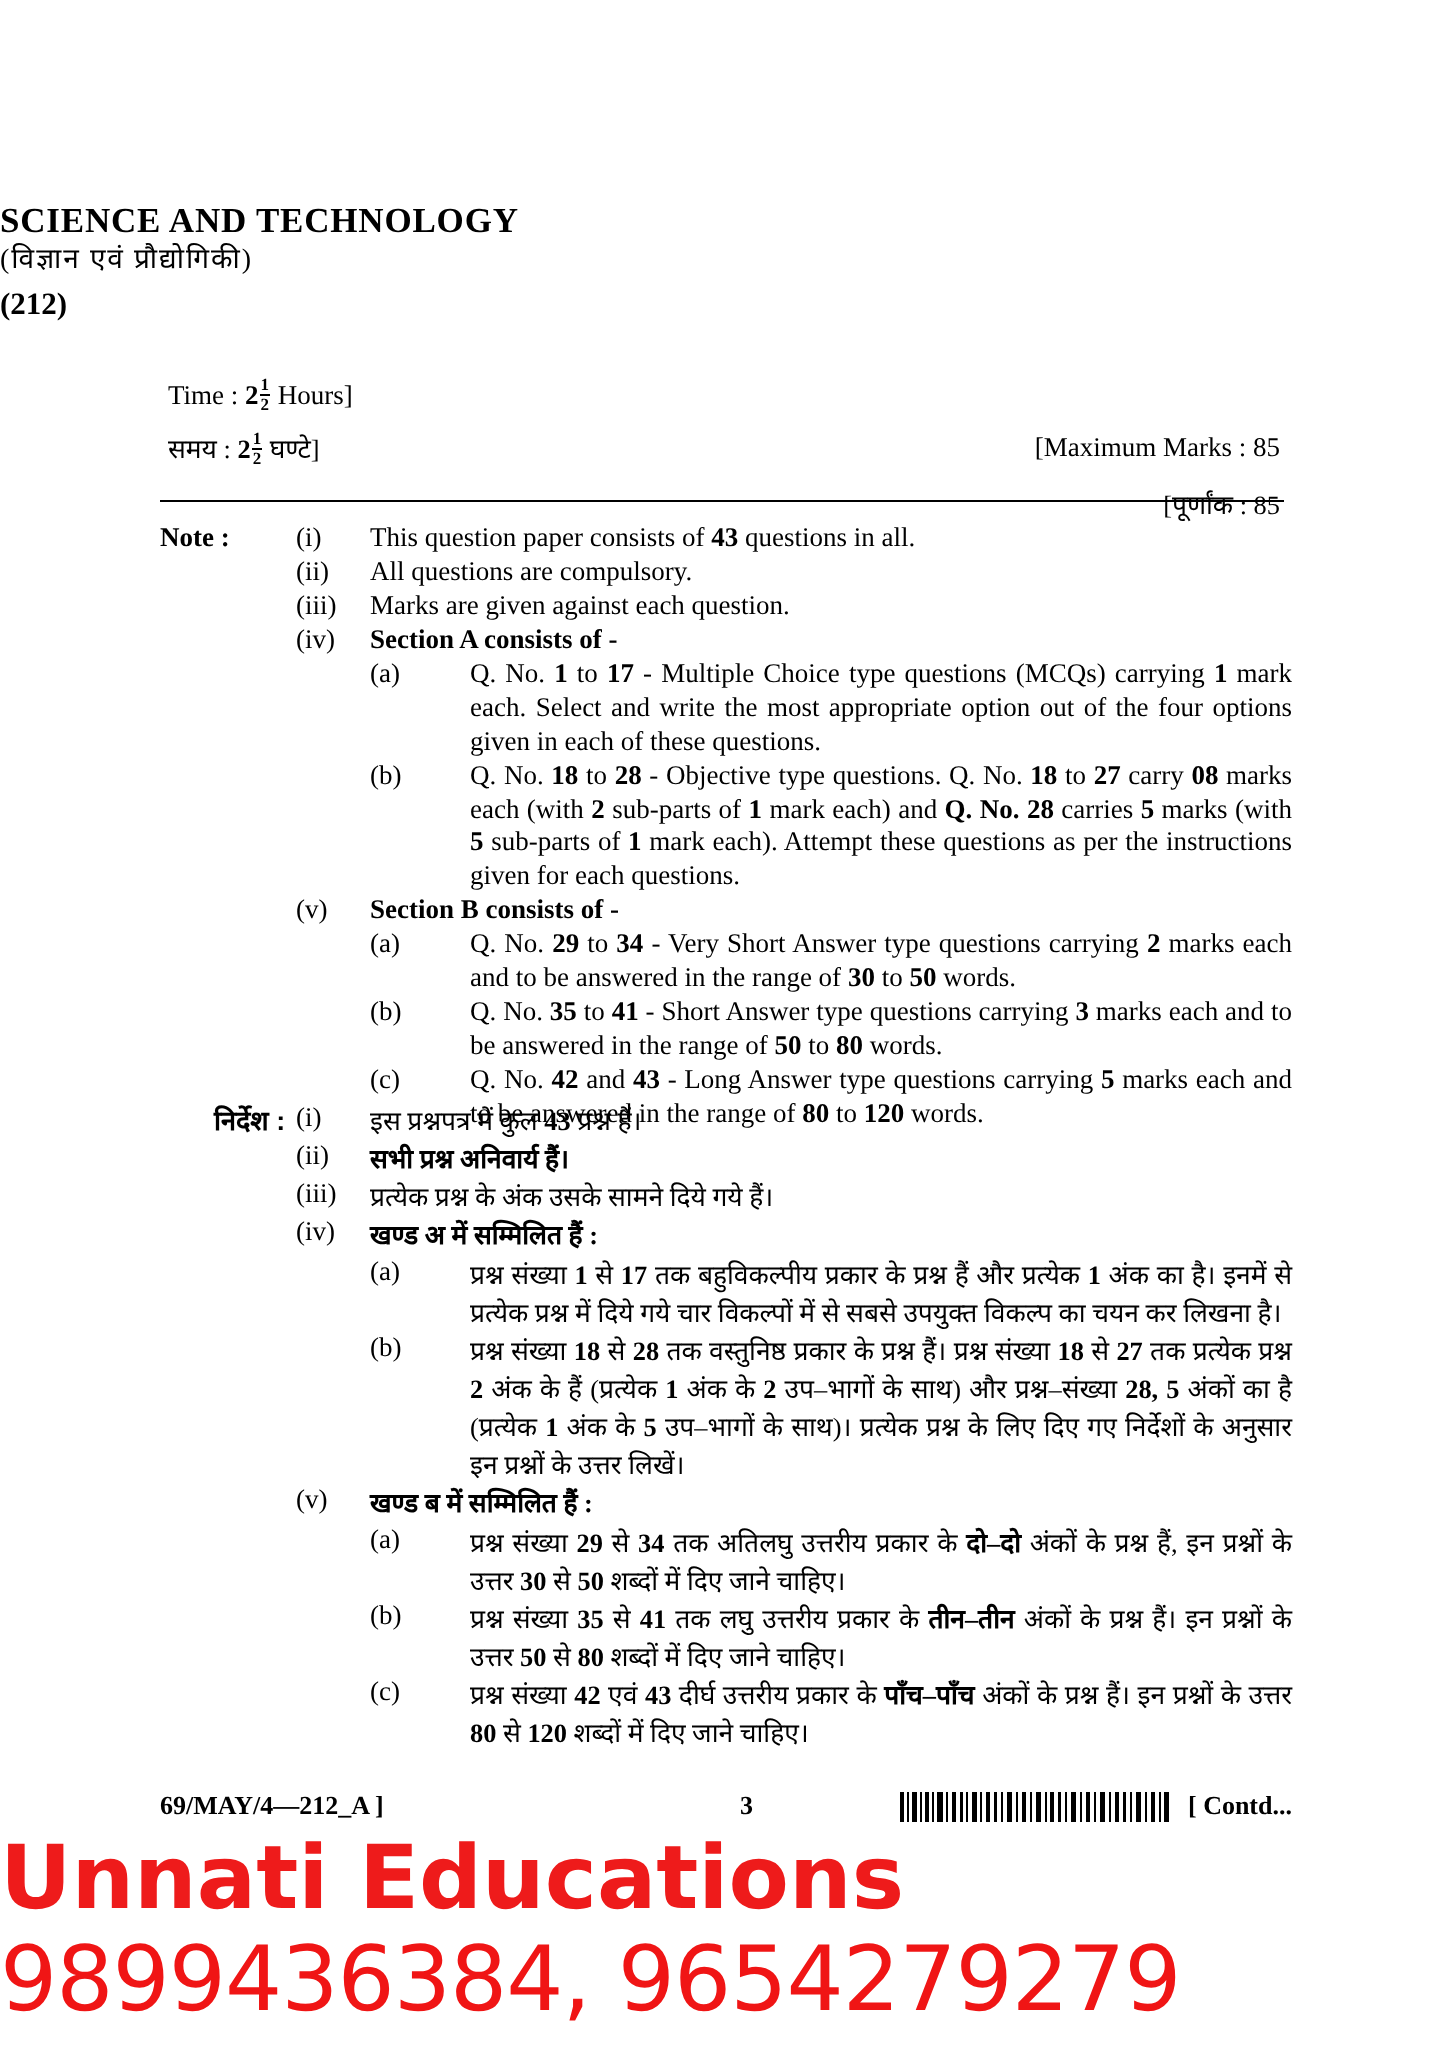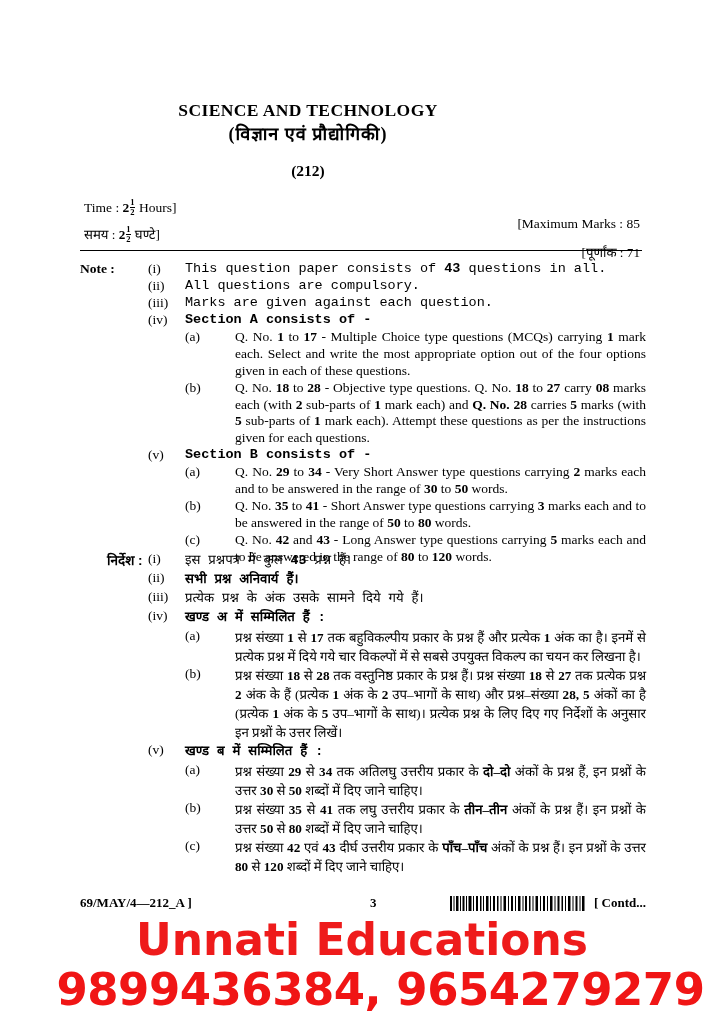--- a/index.html
+++ b/index.html
@@ -22,55 +22,54 @@
     width: 724px;
     height: 1024px;
     box-sizing: border-box;
   }
 
   
   .header {
     position: absolute;
     left: 0; top: 100px;
     width: 616px;
-    text-align: center;
   }
   .title-en {
     font-size: 17.5px;
     font-weight: bold;
     letter-spacing: 0.4px;
     line-height: 1.15;
   }
   .title-hi {
-    font-size: 18px;
-    font-weight: bold;
+    font-size: 14px;
+    font-weight: normal;
     line-height: 1.35;
     letter-spacing: 1px;
     margin-top: 2px;
   }
   .title-code {
     font-size: 15.5px;
     font-weight: bold;
-    margin-top: 16px;
+    margin-top: 3px;
   }
 
   
   .meta {
     position: absolute;
     left: 84px; top: 188px;
     width: 556px;
   }
   .meta-row {
     position: relative;
     height: 27px;
     font-size: 13.5px;
   }
   .meta-left {
     position: absolute;
-    left: 0; top: 10px;
+    left: 0; top: 0;
     white-space: nowrap;
   }
   .meta-right {
     position: absolute;
     right: 0; top: 0;
     white-space: nowrap;
     margin-top: 28px;
   }
   .meta-row.hi { font-size: 13.5px; }
   .bold { font-weight: bold; }
@@ -128,21 +127,21 @@
     font-size: 13.5px;
     text-align: left;
   }
   .item-text {
     margin-left: 37px;
     font-size: 13.5px;
     line-height: 1.255;
     text-align: justify;
     text-align-last: left;
   }
-  .item-text.nowrapline { text-align: right; font-family: Liberation Mono, monospace; }
+  .item-text.nowrapline { text-align: right; }
 
   .sub {
     position: relative;
     margin-left: 37px;
   }
   .sub-num {
     position: absolute;
     left: 0; top: 0;
     width: 32px;
     font-size: 13.5px;
@@ -197,38 +196,36 @@
     position: absolute;
     right: 0; top: 0;
     white-space: nowrap;
   }
 
   
   .brand {
     position: absolute;
     left: 0; top: 918px;
     width: 724px;
-    text-align: center;
     font-family: "DejaVu Sans", "Liberation Sans", sans-serif;
   }
   .brand-name {
     font-size: 44px;
     font-weight: bold;
     color: #ee1b1b;
     line-height: 1.0;
     letter-spacing: 0px;
   }
   .brand-phone {
     font-size: 45px;
-    font-weight: bold;
+    font-weight: normal;
     color: #f01515;
     line-height: 1.05;
     margin-top: 4px;
     letter-spacing: -0.5px;
-    margin-left: 37px;
   }
 </style>
 </head>
 <body>
 
 <div class="page">
 
   <div class="header">
     <div class="title-en">SCIENCE AND TECHNOLOGY</div>
     <div class="title-hi">(विज्ञान एवं प्रौद्योगिकी)</div>
@@ -243,21 +240,21 @@
         <span>Hours]</span>
       </span>
       <span class="meta-right">[Maximum Marks : 85</span>
     </div>
     <div class="meta-row hi">
       <span class="meta-left hi-text">
         <span>समय :</span>
         <span class="bold">2</span><span class="frac"><span class="num">1</span><span class="den">2</span></span>
         <span>घण्टे]</span>
       </span>
-      <span class="meta-right hi-text">[पूर्णांक : 71</span>
+      <span class="meta-right hi-text">[पूर्णांक : 85</span>
     </div>
   </div>
 
   <div class="divider"></div>
 
   <div class="block" id="note-block">
     <div class="block-label">Note :</div>
     <div class="block-body">
 
       <div class="item">

